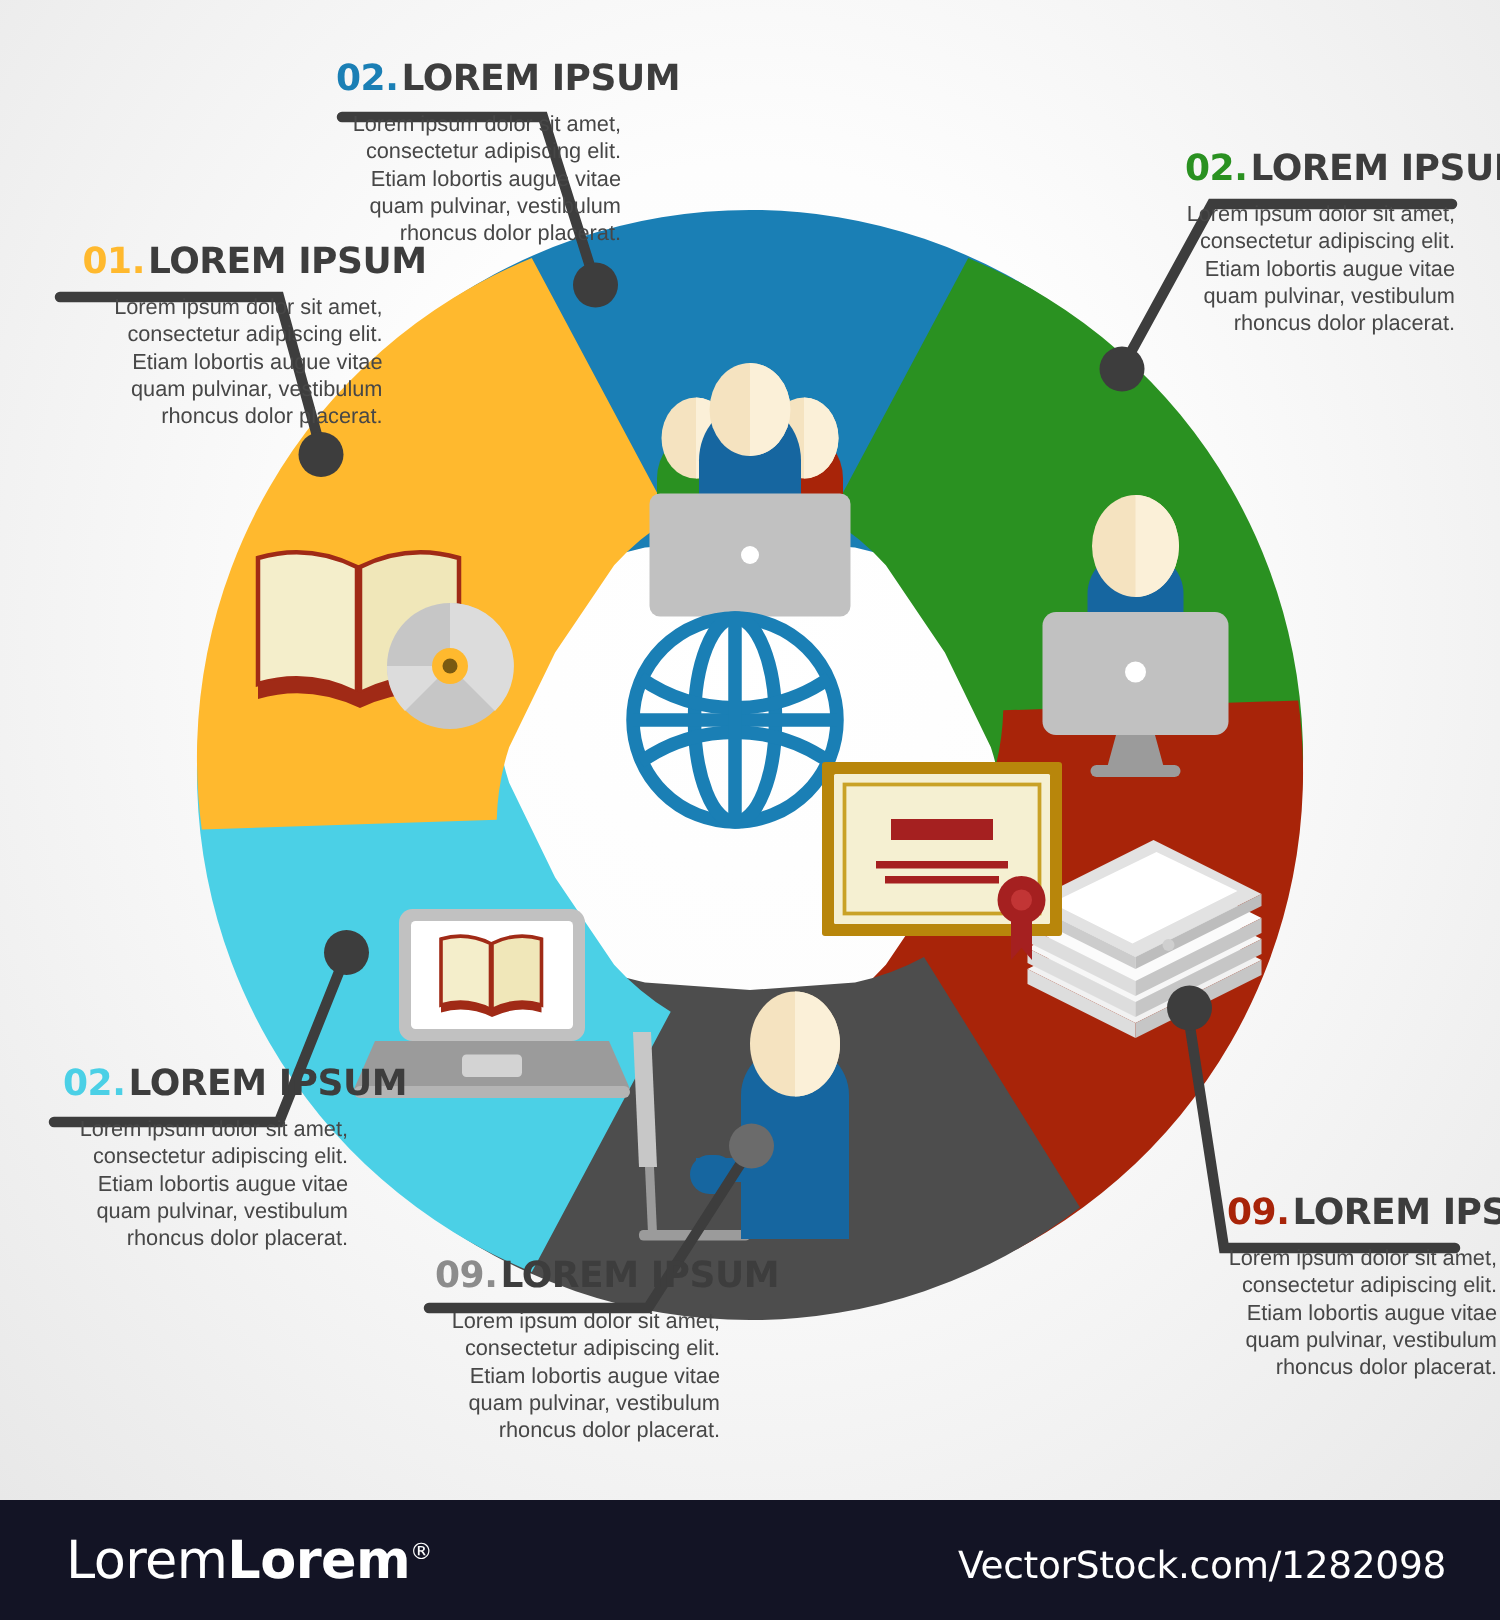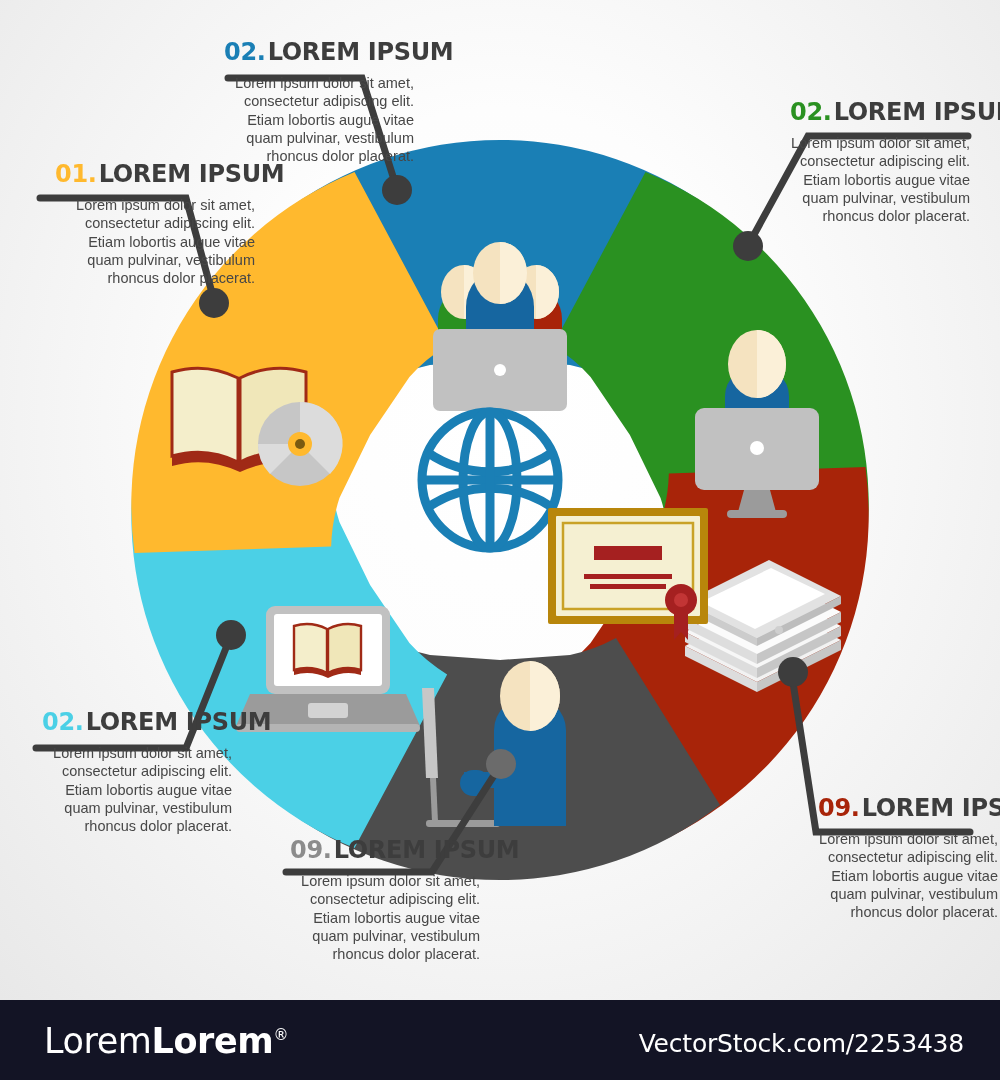--- a/index.html
+++ b/index.html
@@ -339,16 +339,16 @@
       <div class="co-title">
         <span class="num" style="color:#4bd0e6">02.</span><span>LOREM IPSUM</span>
       </div>
       <div class="co-body">Lorem ipsum dolor sit amet, consectetur adipiscing elit. Etiam lobortis augue vitae quam pulvinar, vestibulum rhoncus dolor placerat.</div>
     </div>
 
   </div>
 
   <div id="footer">
     <div id="vs-logo"><span class="lt">Lorem</span><span class="hv">Lorem</span><span class="reg">®</span></div>
-    <div id="vs-url">VectorStock.com/2253438</div>
+    <div id="vs-url">VectorStock.com/1282098</div>
   </div>
 
 </div>
 
 </body></html>

